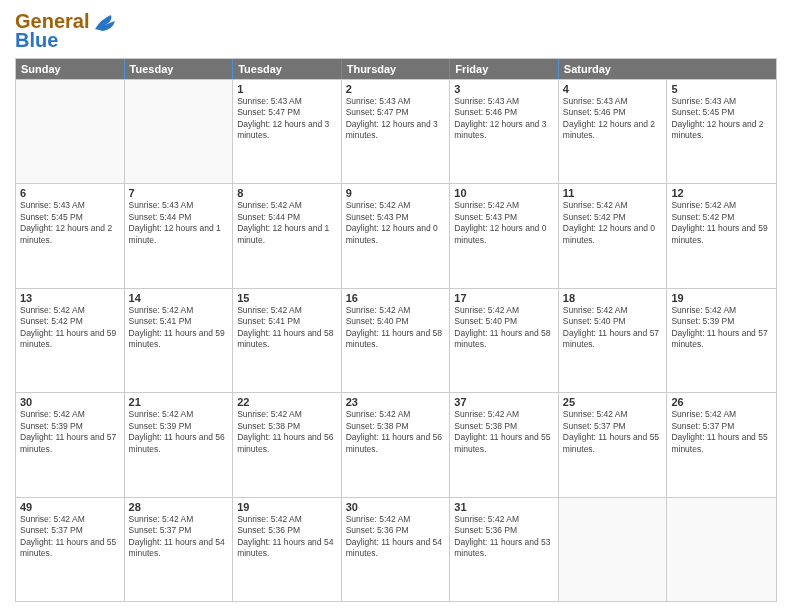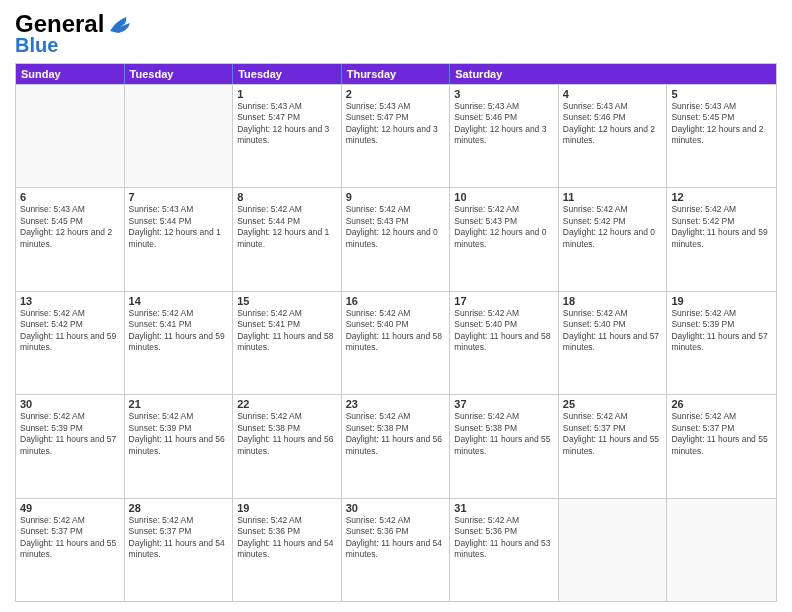--- a/index.html
+++ b/index.html
@@ -44,21 +44,21 @@
     }
     .calendar {
       flex: 1;
       display: flex;
       flex-direction: column;
       border: 1px solid #ccc;
     }
     .cal-header-row {
       display: grid;
       grid-template-columns: repeat(7, 1fr);
-      background: #6d28d9;
+      background: #737373;
     }
     .cal-header-cell {
       color: #fff;
       font-size: 11px;
       font-weight: bold;
       padding: 4px 5px;
       text-align: left;
       border-right: 1px solid #4a90d9;
     }
     .cal-header-cell:last-child { border-right: none; }
@@ -96,39 +96,40 @@
       line-height: 1.35;
     }
   </style>
 </head>
 <body>
 
 <div class="page">
   <div class="header">
     <div class="logo">
       <div style="display:flex;align-items:center;gap:2px;">
-        <span style="font-size:24px;font-weight:bold;color:#000000;">General</span>
+        <span style="font-size:20px;font-weight:bold;color:#a16207;">General</span>
         <svg width="28" height="22" viewBox="0 0 28 22">
           <path d="M4 18 Q10 8 20 4 Q22 10 14 14 Q18 12 24 10 Q22 18 12 20 Z" fill="#2a75c7"></path>
         </svg>
       </div>
       <span style="font-size:20px;font-weight:bold;color:#2a75c7;margin-top:-4px;">Blue</span>
     </div>
     <div class="title-block">
       <div class="month-title"></div>
       <div class="subtitle"></div>
     </div>
   </div>
 
   <div class="calendar">
     <div class="cal-header-row">
     <div class="cal-header-cell">Sunday</div>
         <div class="cal-header-cell">Tuesday</div>
         <div class="cal-header-cell">Tuesday</div>
         <div class="cal-header-cell">Thursday</div>
+        <div class="cal-header-cell">Friday</div>
         <div class="cal-header-cell">Saturday</div>
       </div>
     <div class="cal-body">
     <div class="cal-row">
           <div class="cal-cell empty"></div>
           <div class="cal-cell empty"></div>
           <div class="cal-cell">
             <div class="day-num">1</div>
             <div class="cell-line">Sunrise: 5:43 AM</div>
             <div class="cell-line">Sunset: 5:47 PM</div>

